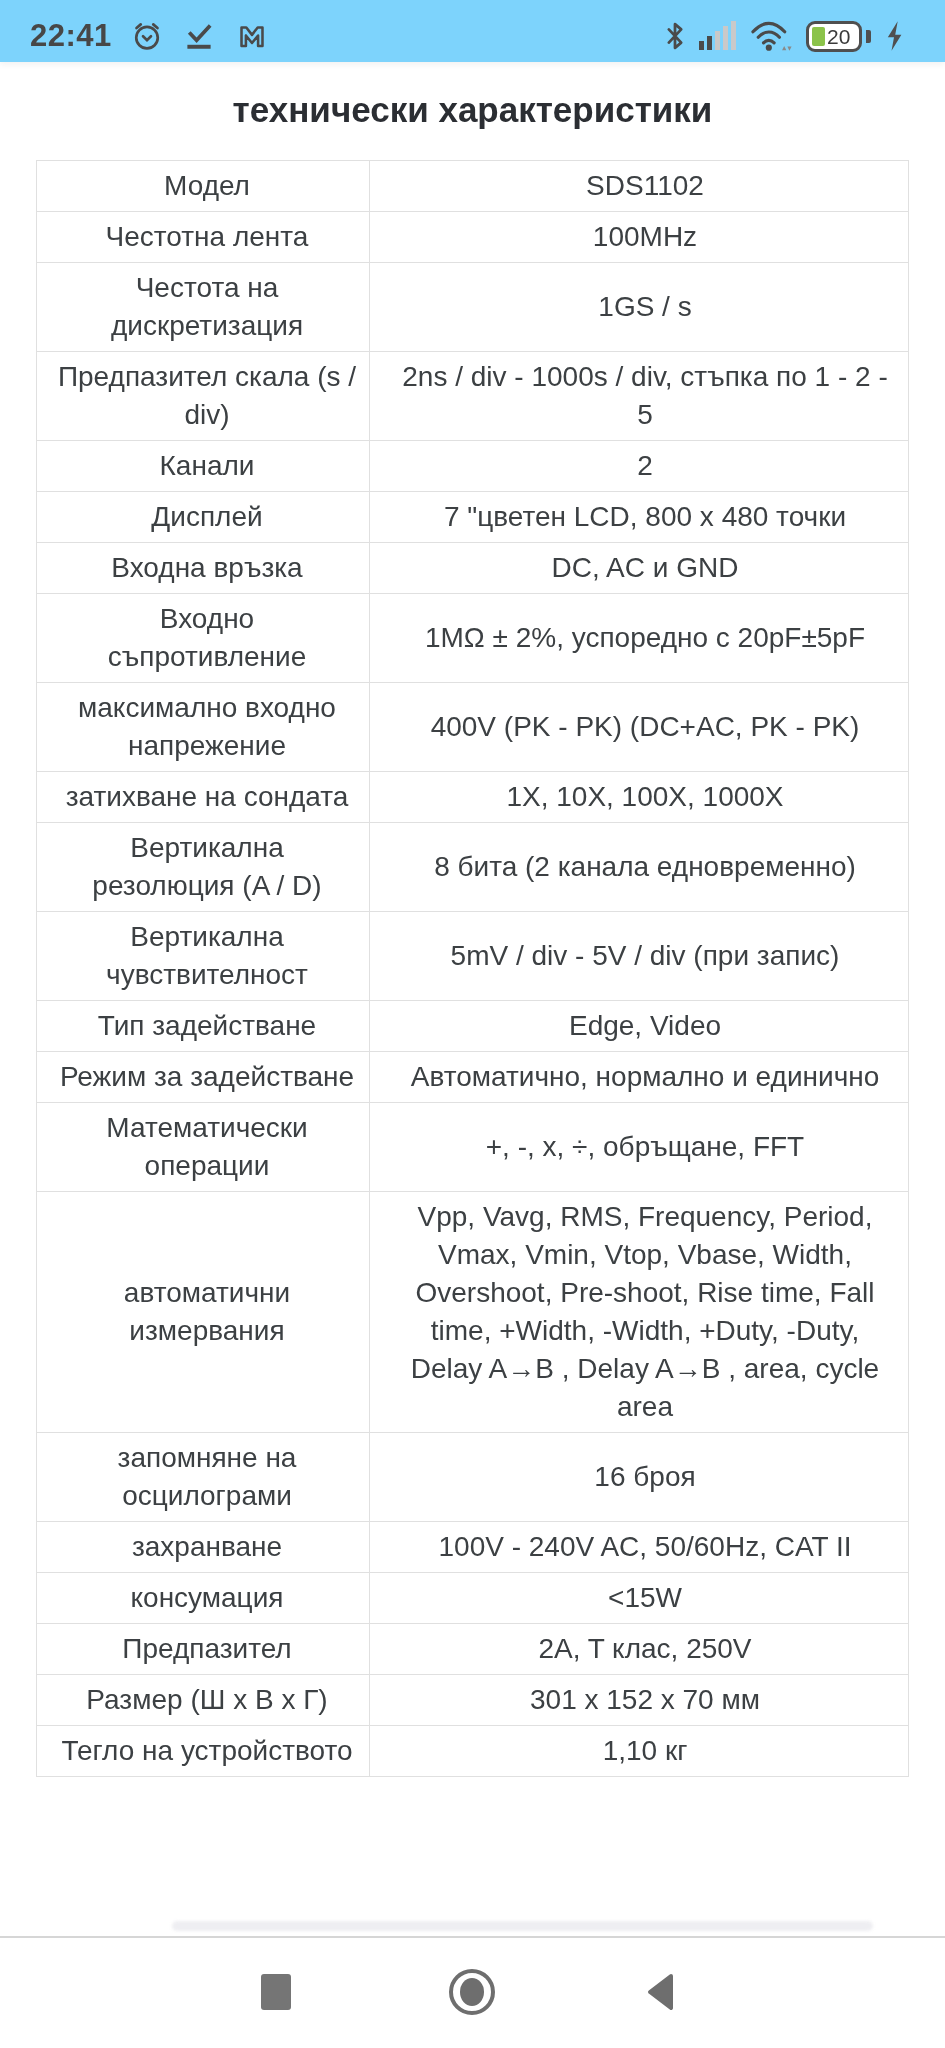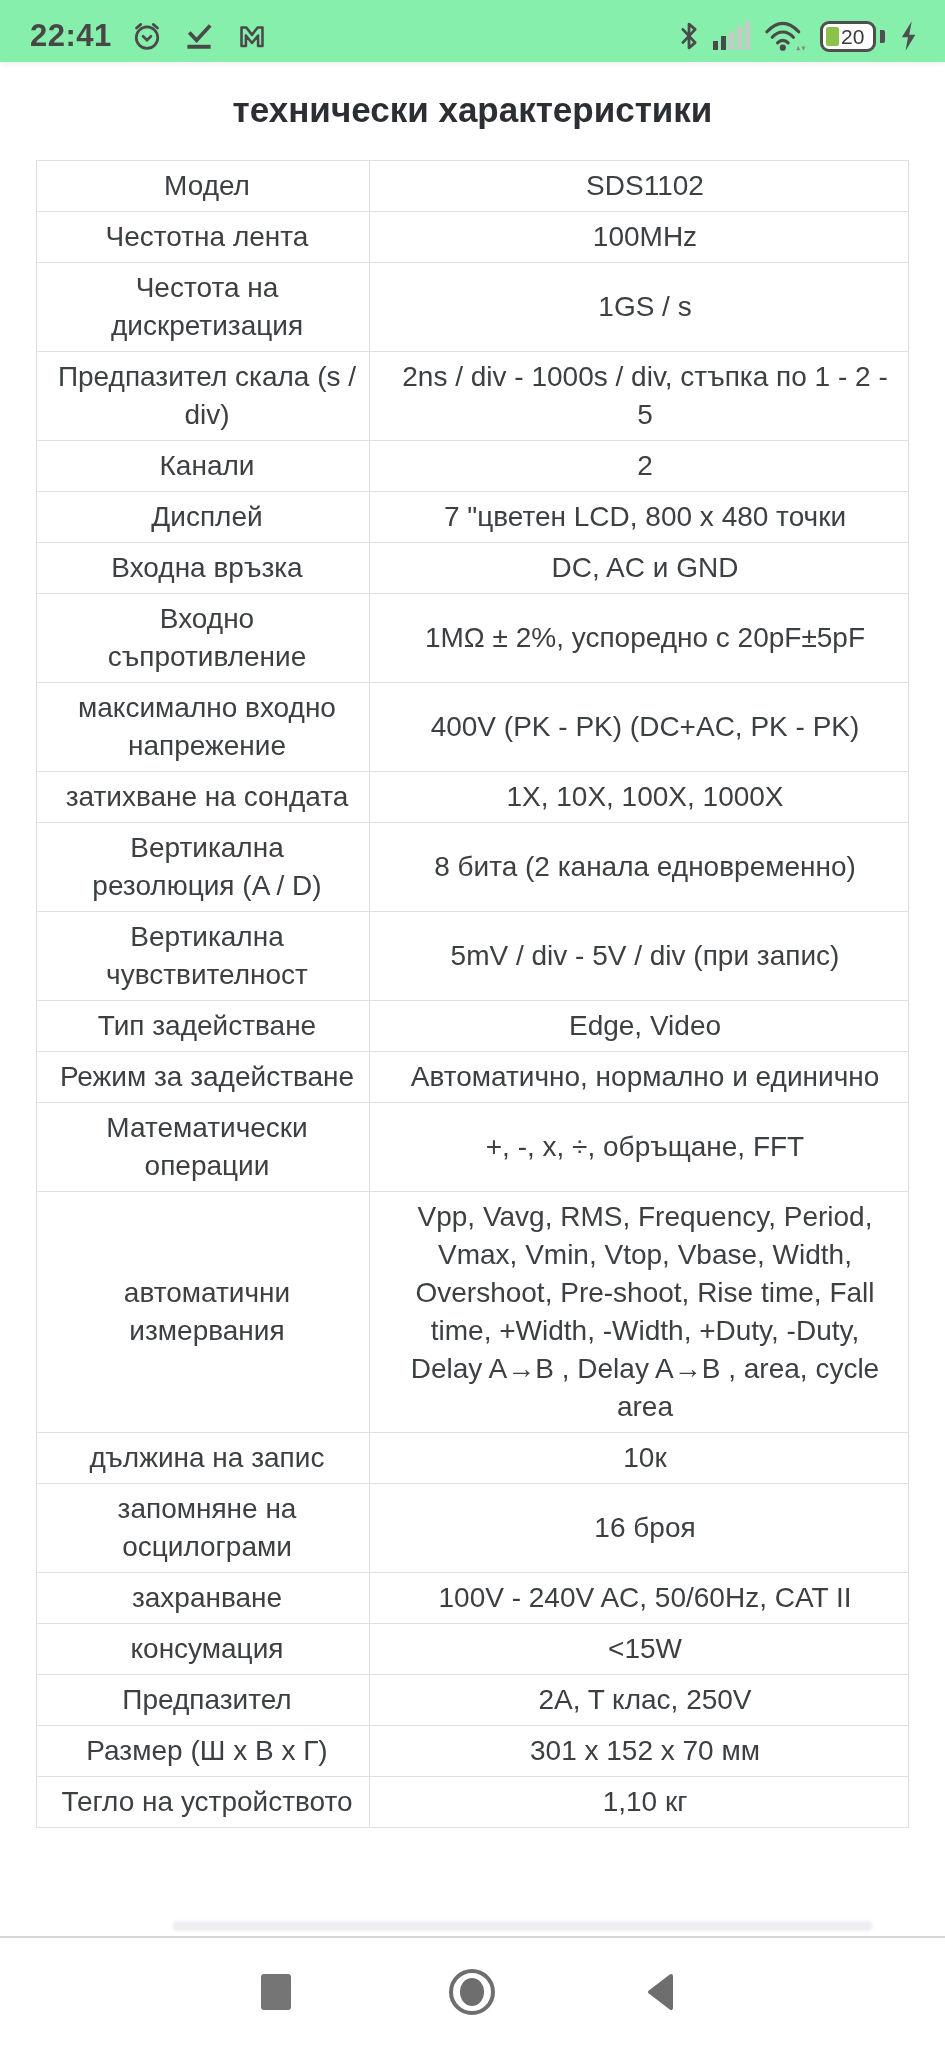--- a/index.html
+++ b/index.html
@@ -17,22 +17,22 @@
     background:#ffffff;
     color:var(--body-text);
     position:relative;
     overflow:hidden;
   }
   
   .status-bar{
     height:62px;
     display:flex;
     align-items:center;
-    padding:10px 26px 0 30px;
-    background:#86efac;
+    padding:10px 40px 0 30px;
+    background:#7dd3fc;
     box-shadow:0 3px 6px rgba(0,0,0,0.05);
   }
   .sb-left{display:flex;align-items:center;gap:18px;}
   .sb-time{
     font-size:31px;font-weight:700;color:#474747;letter-spacing:.5px;
   }
   .sb-right{margin-left:auto;display:flex;align-items:center;gap:12px;}
   .sb-icon{display:block;}
   .battery{
     width:56px;height:31px;border:3px solid #4f4f4f;border-radius:9px;
@@ -232,24 +232,20 @@
   <tr>
     <td class="col-label">Математически операции</td>
     <td class="col-value">+, -, x, ÷, обръщане, FFT</td>
   </tr>
 
   <tr>
     <td class="col-label">автоматични измервания</td>
     <td class="col-value">Vpp, Vavg, RMS, Frequency, Period, Vmax, Vmin, Vtop, Vbase, Width, Overshoot, Pre-shoot, Rise time, Fall time, +Width, -Width, +Duty, -Duty, Delay A→B , Delay A→B , area, cycle area</td>
   </tr>
 
-  <tr>
-    <td class="col-label">дължина на запис</td>
-    <td class="col-value">10к</td>
-  </tr>
 
   <tr>
     <td class="col-label">запомняне на осцилограми</td>
     <td class="col-value">16 броя</td>
   </tr>
 
   <tr>
     <td class="col-label">захранване</td>
     <td class="col-value">100V - 240V AC, 50/60Hz, CAT II</td>
   </tr>

